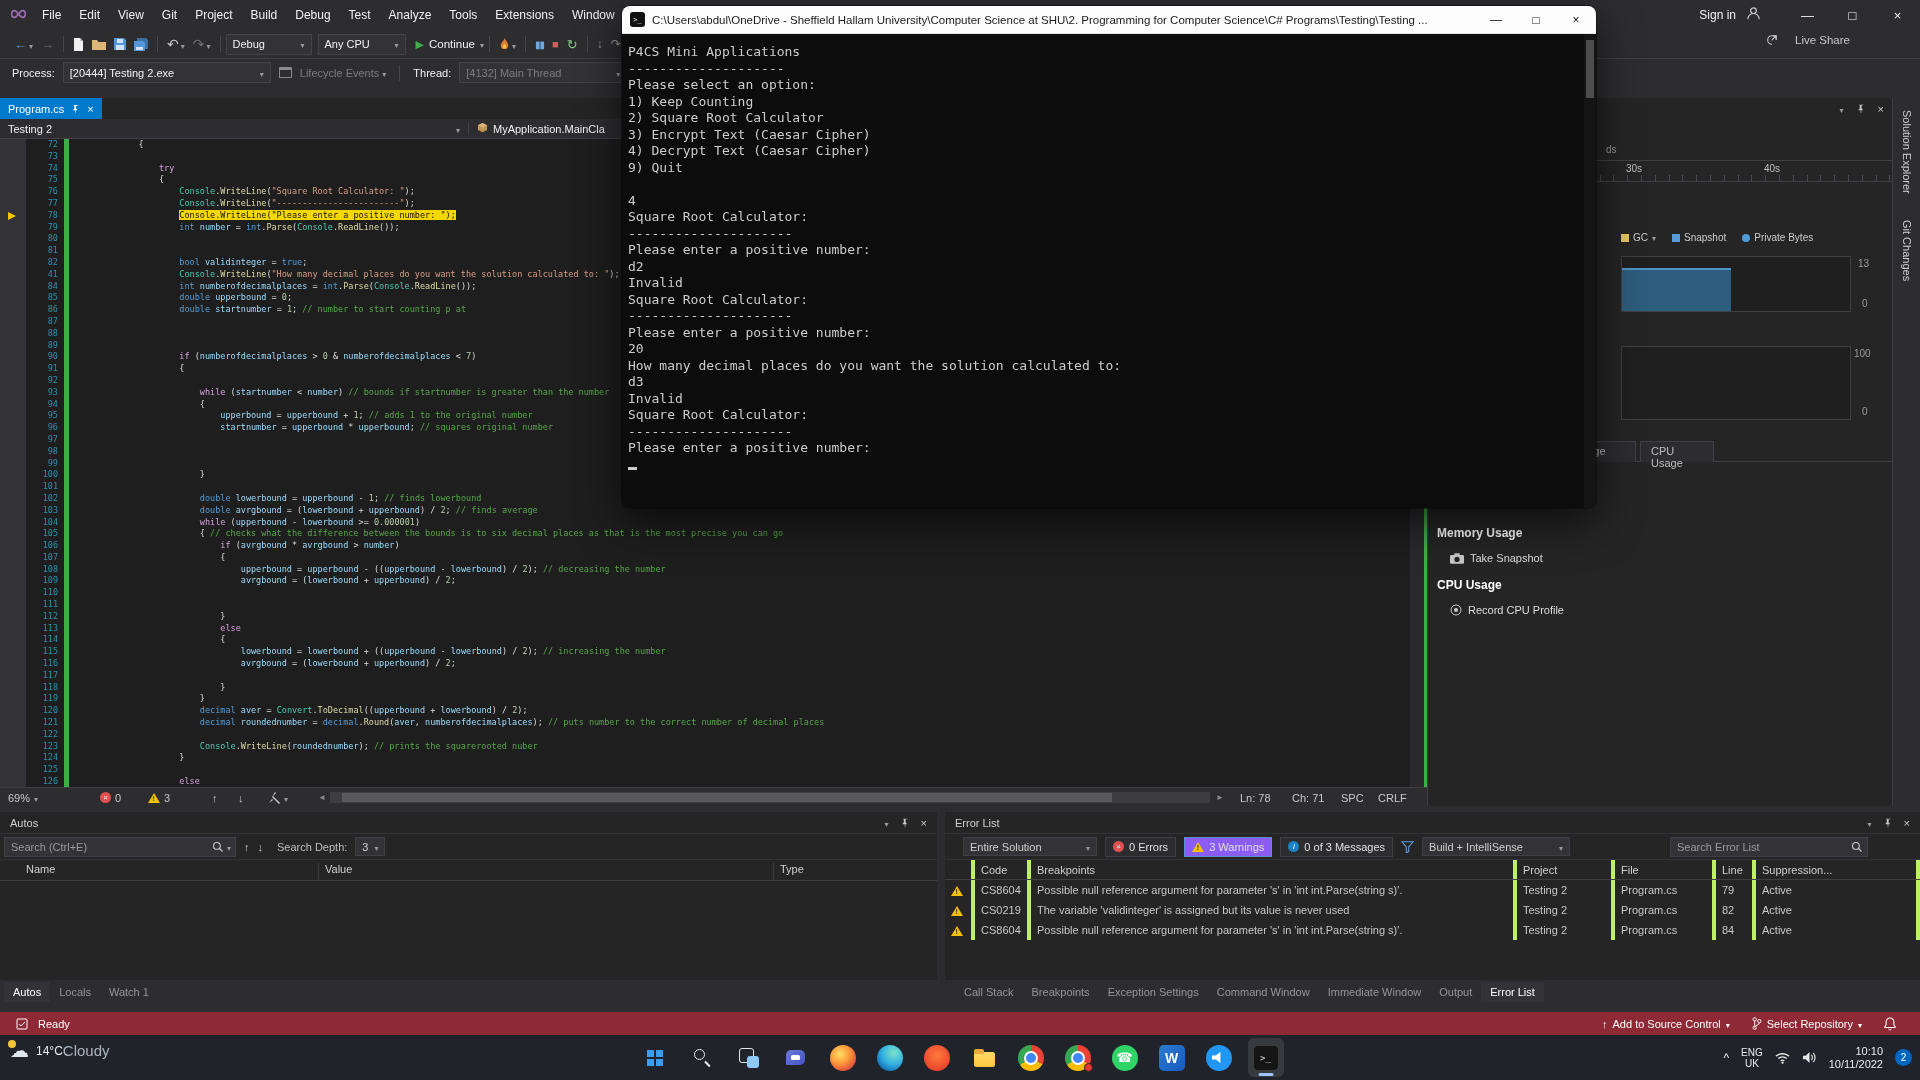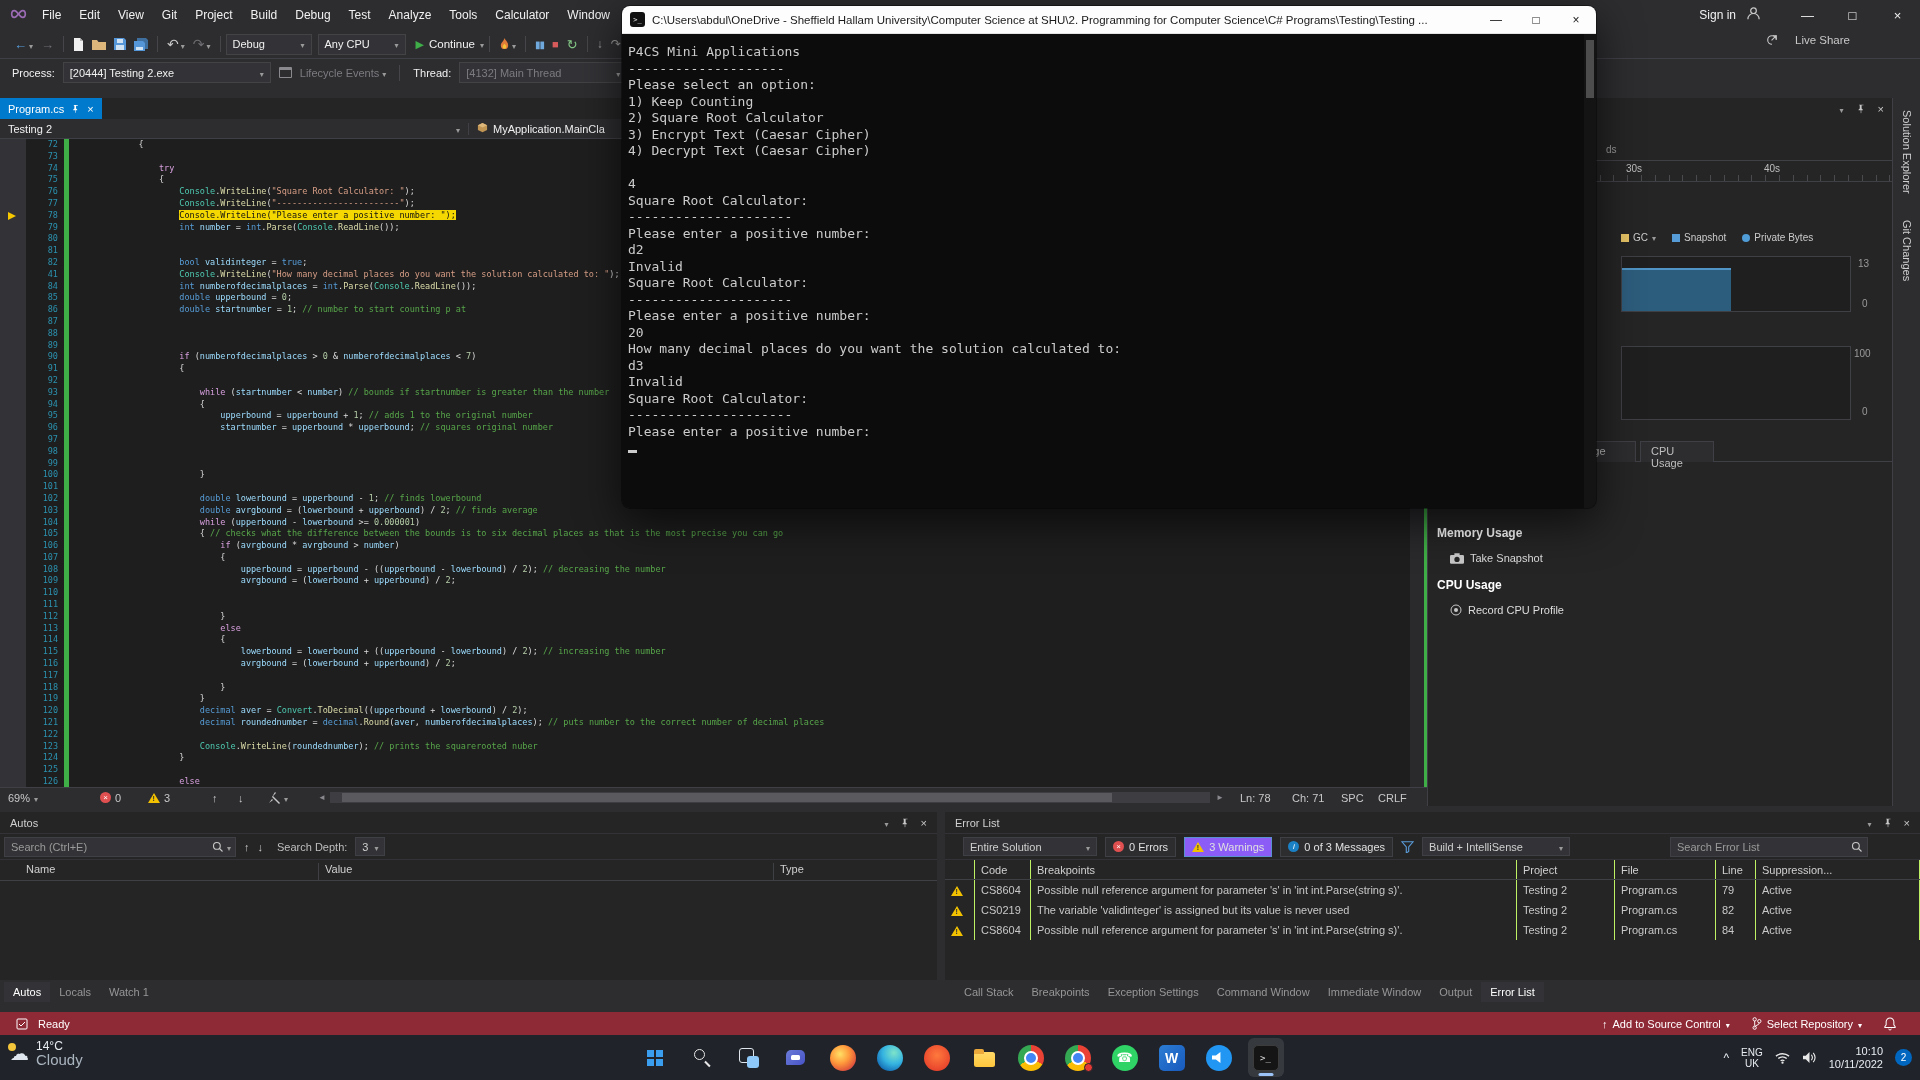--- a/index.html
+++ b/index.html
@@ -119,21 +119,21 @@
   .autos-head span{position:absolute;top:3px;color:#d0d0d0}
   .vsep{position:absolute;top:0;width:1px;height:100%;background:#3f3f46}
   .grid-body{position:relative;height:99px;background:#252526}
 
   .tool-btn{display:flex;align-items:center;gap:5px;height:20px;padding:0 7px;border:1px solid #3f3f46;color:#e0e0e0;background:#2d2d30}
   .tool-btn.sel{border-color:#5a8fd0;background:#8b5cf6}
   .msg-ico{width:11px;height:11px;border-radius:50%;background:#1b80c4;color:#fff;display:inline-flex;align-items:center;justify-content:center}
   .msg-ico::after{content:"i";font-size:8px;font-style:italic;line-height:1}
   .ehead,.erow{display:grid;grid-template-columns:30px 56px 486px 98px 101px 40px auto;align-items:center}
   .ehead{height:20px;border-bottom:1px solid #3f3f46;color:#d0d0d0}
-  .ehead>span,.erow>span{padding:0 6px;border-right:1px solid #bef264;overflow:hidden;white-space:nowrap;height:100%;display:flex;align-items:center}
+  .ehead>span,.erow>span{padding:0 6px;border-right:4px solid #bef264;overflow:hidden;white-space:nowrap;height:100%;display:flex;align-items:center}
   .erow{height:20px;color:#c8c8c8}
 
   
   #btabs{left:0;top:980px;width:1920px;height:24px;background:#2d2d30;display:flex;align-items:center;font-size:11px}
   .btab{padding:4px 9px;color:#969696}
   .btab.active{color:#ffffff;background:#333337}
   #btabs-right{position:absolute;left:955px;display:flex}
 
   
   #statusbar{left:0;top:1012px;width:1920px;height:23px;background:#8e2936;color:#ffffff;font-size:11px;display:flex;align-items:center;padding:0 16px;gap:10px}
@@ -206,21 +206,21 @@
         <span class="menu-item">File</span>
         <span class="menu-item">Edit</span>
         <span class="menu-item">View</span>
         <span class="menu-item">Git</span>
         <span class="menu-item">Project</span>
         <span class="menu-item">Build</span>
         <span class="menu-item">Debug</span>
         <span class="menu-item">Test</span>
         <span class="menu-item">Analyze</span>
         <span class="menu-item">Tools</span>
-        <span class="menu-item">Calculator</span>
+        <span class="menu-item">Extensions</span>
         <span class="menu-item">Window</span>
       </div>
     <div id="menu-right">
       <span id="signin">Sign in</span>
       <span style="margin-right:24px">
         <svg width="15" height="15" viewBox="0 0 16 16">
             <circle cx="8" cy="5" r="3" fill="none" stroke="#c8c8c8" stroke-width="1.3"></circle>
             <path d="M2 14a6 6 0 0 1 12 0" fill="none" stroke="#c8c8c8" stroke-width="1.3"></path>
           </svg>
       </span>
@@ -1001,20 +1001,21 @@
     </div>
     <div id="con-body">
       <div id="console-lines">
           <div class="conline">P4CS Mini Applications</div>
           <div class="conline">--------------------</div>
           <div class="conline">Please select an option:</div>
           <div class="conline">1) Keep Counting</div>
           <div class="conline">2) Square Root Calculator</div>
           <div class="conline">3) Encrypt Text (Caesar Cipher)</div>
           <div class="conline">4) Decrypt Text (Caesar Cipher)</div>
+          <div class="conline">9) Quit</div>
           <div class="conline"></div>
           <div class="conline">4</div>
           <div class="conline">Square Root Calculator:</div>
           <div class="conline">---------------------</div>
           <div class="conline">Please enter a positive number:</div>
           <div class="conline">d2</div>
           <div class="conline">Invalid</div>
           <div class="conline">Square Root Calculator:</div>
           <div class="conline">---------------------</div>
           <div class="conline">Please enter a positive number:</div>
@@ -1029,21 +1030,21 @@
         </div>
       <div id="con-scroll">
           <div class="thumb"></div>
         </div>
     </div>
   </div>
 
   <div id="taskbar" class="abs">
     <div id="weather">
       <span class="cloud">☁</span>
-      <span style="display:flex;flex-direction:column;line-height:14px">
+      <span style="display:flex;flex-direction:row;line-height:14px">
         <span class="t1">14°C</span>
         <span class="t2">Cloudy</span>
       </span>
     </div>
     <div id="taskbar-apps">
         <div class="tb-app">
           <div class="tbi tbi-start"></div>
         </div>
         <div class="tb-app">
           <div class="tbi tbi-search"></div>

